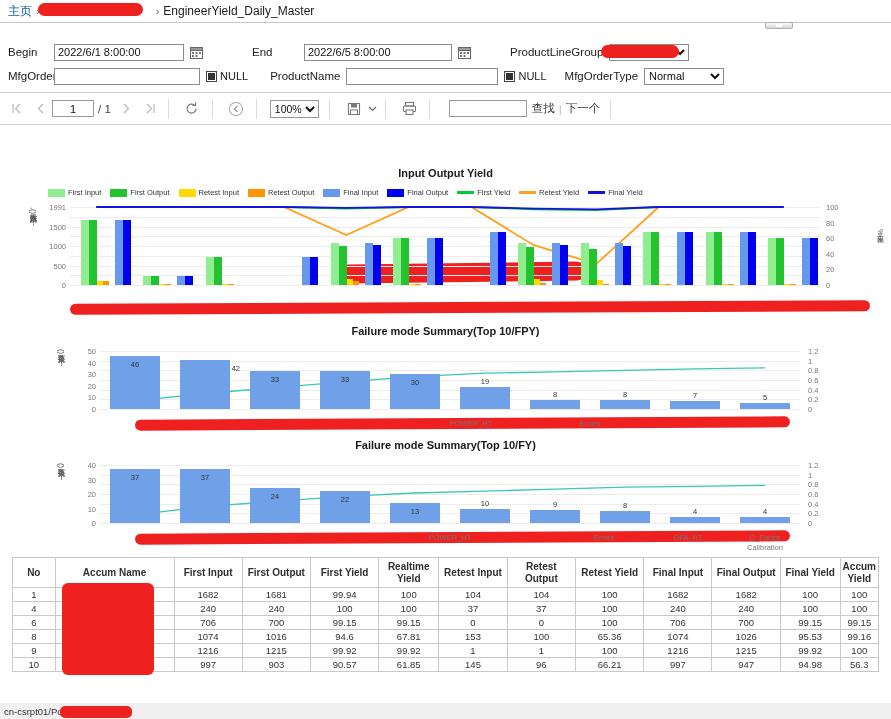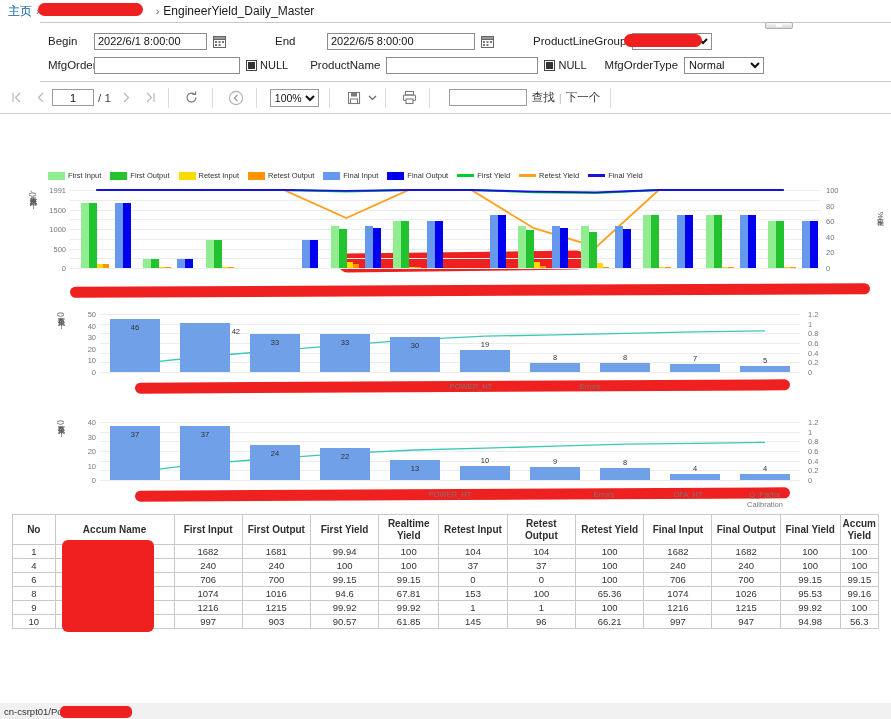--- a/index.html
+++ b/index.html
@@ -29,23 +29,22 @@
     position: absolute; left: 38px; top: 3px;
     width: 105px; height: 13px;
     background: #ef2020; border-radius: 7px;
   }
 
   
   .param-panel {
     border-top: 1px solid #c8c8c8;
     border-bottom: 1px solid #c8c8c8;
     background: #fff;
-    padding: 6px 0 4px 0;
+    padding: 17px 0 4px 0;
     position: relative;
-    margin-left: 40px;
   }
   .param-row {
     display: flex; align-items: center;
     height: 24px; padding-left: 8px;
   }
   .p-label { font-size: 11.5px; color: #222; }
   .p-input {
     border: 1px solid #8c8c8c; background: #fff;
     height: 17px; font-size: 11px; color: #111;
     padding: 0 3px; font-family: "Liberation Sans", sans-serif;
@@ -189,21 +188,21 @@
   <span class="redact-crumb"></span>
 </div>
 
 <div class="param-panel">
   <div class="splitter">
       <span class="splitter-grip"></span>
     </div>
 
   <div class="param-row">
     <span class="p-label" style="width:46px;">Begin</span>
-    <input class="p-input" style="width: 113px;" value="2022/6/1 8:00:00">
+    <input class="p-input" style="width: 130px;" value="2022/6/1 8:00:00">
     <span class="cal-icon">
       <svg width="13" height="13" viewBox="0 0 13 13">
           <rect x="0.5" y="1.5" width="12" height="11" fill="#fff" stroke="#666"></rect>
           <rect x="0.5" y="1.5" width="12" height="3" fill="#9a9a9a" stroke="#666"></rect>
           <rect x="2" y="6" width="2" height="2" fill="#777"></rect>
           <rect x="5.5" y="6" width="2" height="2" fill="#777"></rect>
           <rect x="9" y="6" width="2" height="2" fill="#777"></rect>
           <rect x="2" y="9" width="2" height="2" fill="#777"></rect>
           <rect x="5.5" y="9" width="2" height="2" fill="#777"></rect>
         </svg>
@@ -318,20 +317,21 @@
   <span class="tb-sep" style="margin-left:10px;"></span>
 </div>
 
 <div class="report">
 
   <div class="rpt-title-wrap">
     <div class="rpt-title"></div>
   </div>
   <div class="redact-title"></div>
 
+  <div class="chart-title" style="margin-top:-6px;">Input Output Yield</div>
 
   <div class="legend" id="legend1">
       <div class="lg-item">
         <span class="lg-swatch" style="background: rgb(144, 238, 144);"></span>
         <span>First Input</span>
       </div>
       <div class="lg-item">
         <span class="lg-swatch" style="background: rgb(34, 195, 46);"></span>
         <span>First Output</span>
       </div>
@@ -461,20 +461,21 @@
         <div class="bar" style="left: 784.125px; width: 6px; height: 1px; bottom: 16px; background: rgb(255, 217, 0);"></div>
         <div class="bar" style="left: 790.125px; width: 6px; height: 1px; bottom: 16px; background: rgb(255, 149, 0);"></div>
         <div class="bar" style="left: 802.125px; width: 8px; height: 46.8px; bottom: 16px; background: rgb(102, 153, 238);"></div>
         <div class="bar" style="left: 810.125px; width: 8px; height: 46.605px; bottom: 16px; background: rgb(0, 0, 238);"></div>
       </div>
   </div>
   <div style="position:relative; height:16px;">
     <div class="redbar" style="left:70px; top:1px; width:800px; transform:rotate(-0.25deg);"></div>
   </div>
 
+  <div class="chart-title" style="margin-top:8px;">Failure mode Summary(Top 10/FPY)</div>
   <div class="plot" style="height:72px; margin-top:8px;">
     <div class="ax-label-y" style="left:56px; top:4px; height:62px;">不良个数(个)</div>
     <div id="c2ticksL">
         <div class="tick" style="top: 60px; left: 70px; width: 26px;">0</div>
         <div class="tick" style="top: 48.4px; left: 70px; width: 26px;">10</div>
         <div class="tick" style="top: 36.8px; left: 70px; width: 26px;">20</div>
         <div class="tick" style="top: 25.2px; left: 70px; width: 26px;">30</div>
         <div class="tick" style="top: 13.6px; left: 70px; width: 26px;">40</div>
         <div class="tick" style="top: 2px; left: 70px; width: 26px;">50</div>
       </div>
@@ -523,20 +524,21 @@
       </div>
   </div>
   <div style="position:relative; height:28px;">
     <div class="redbar" style="left:135px; top:1px; width:655px; transform:rotate(-0.3deg);"></div>
     <div id="c2xlabels">
         <div class="xlab" style="left: 441px; width: 60px; top: 2px;">POWER_HT</div>
         <div class="xlab" style="left: 560px; width: 60px; top: 2px;">Errors</div>
       </div>
   </div>
 
+  <div class="chart-title" style="margin-top:-6px;">Failure mode Summary(Top 10/FY)</div>
   <div class="plot" style="height:72px; margin-top:8px;">
     <div class="ax-label-y" style="left:56px; top:4px; height:62px;">不良个数(个)</div>
     <div id="c3ticksL">
         <div class="tick" style="top: 60px; left: 70px; width: 26px;">0</div>
         <div class="tick" style="top: 45.5px; left: 70px; width: 26px;">10</div>
         <div class="tick" style="top: 31px; left: 70px; width: 26px;">20</div>
         <div class="tick" style="top: 16.5px; left: 70px; width: 26px;">30</div>
         <div class="tick" style="top: 2px; left: 70px; width: 26px;">40</div>
       </div>
     <div id="c3ticksR">

